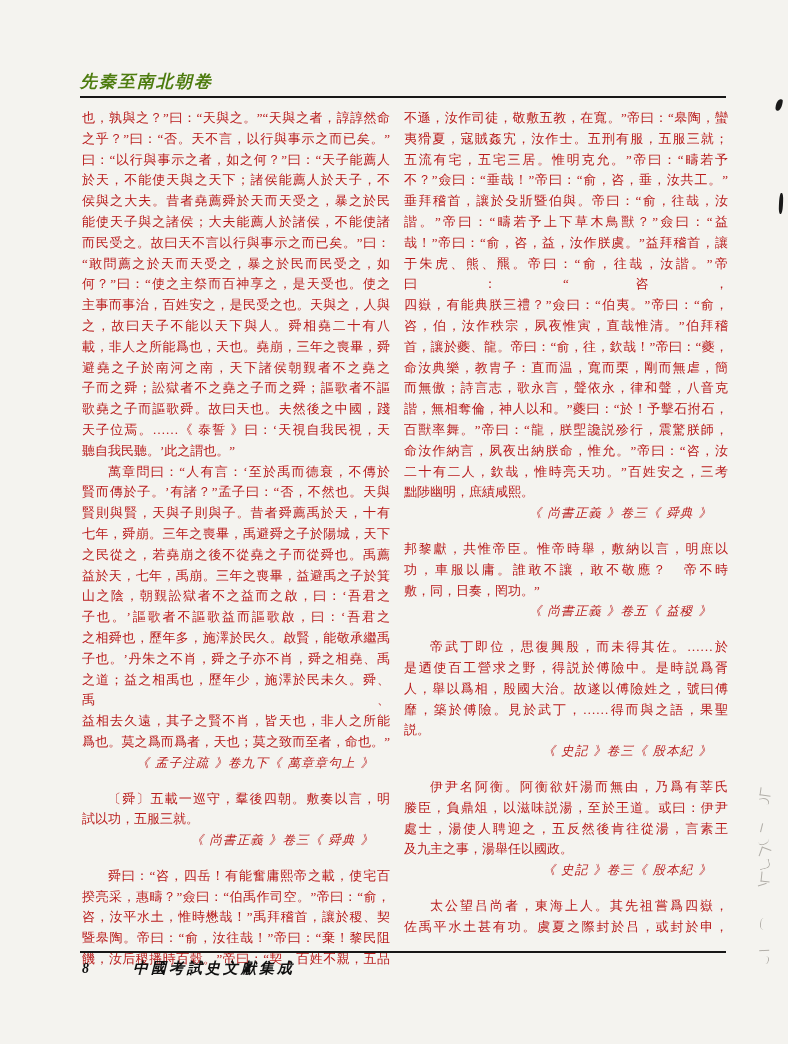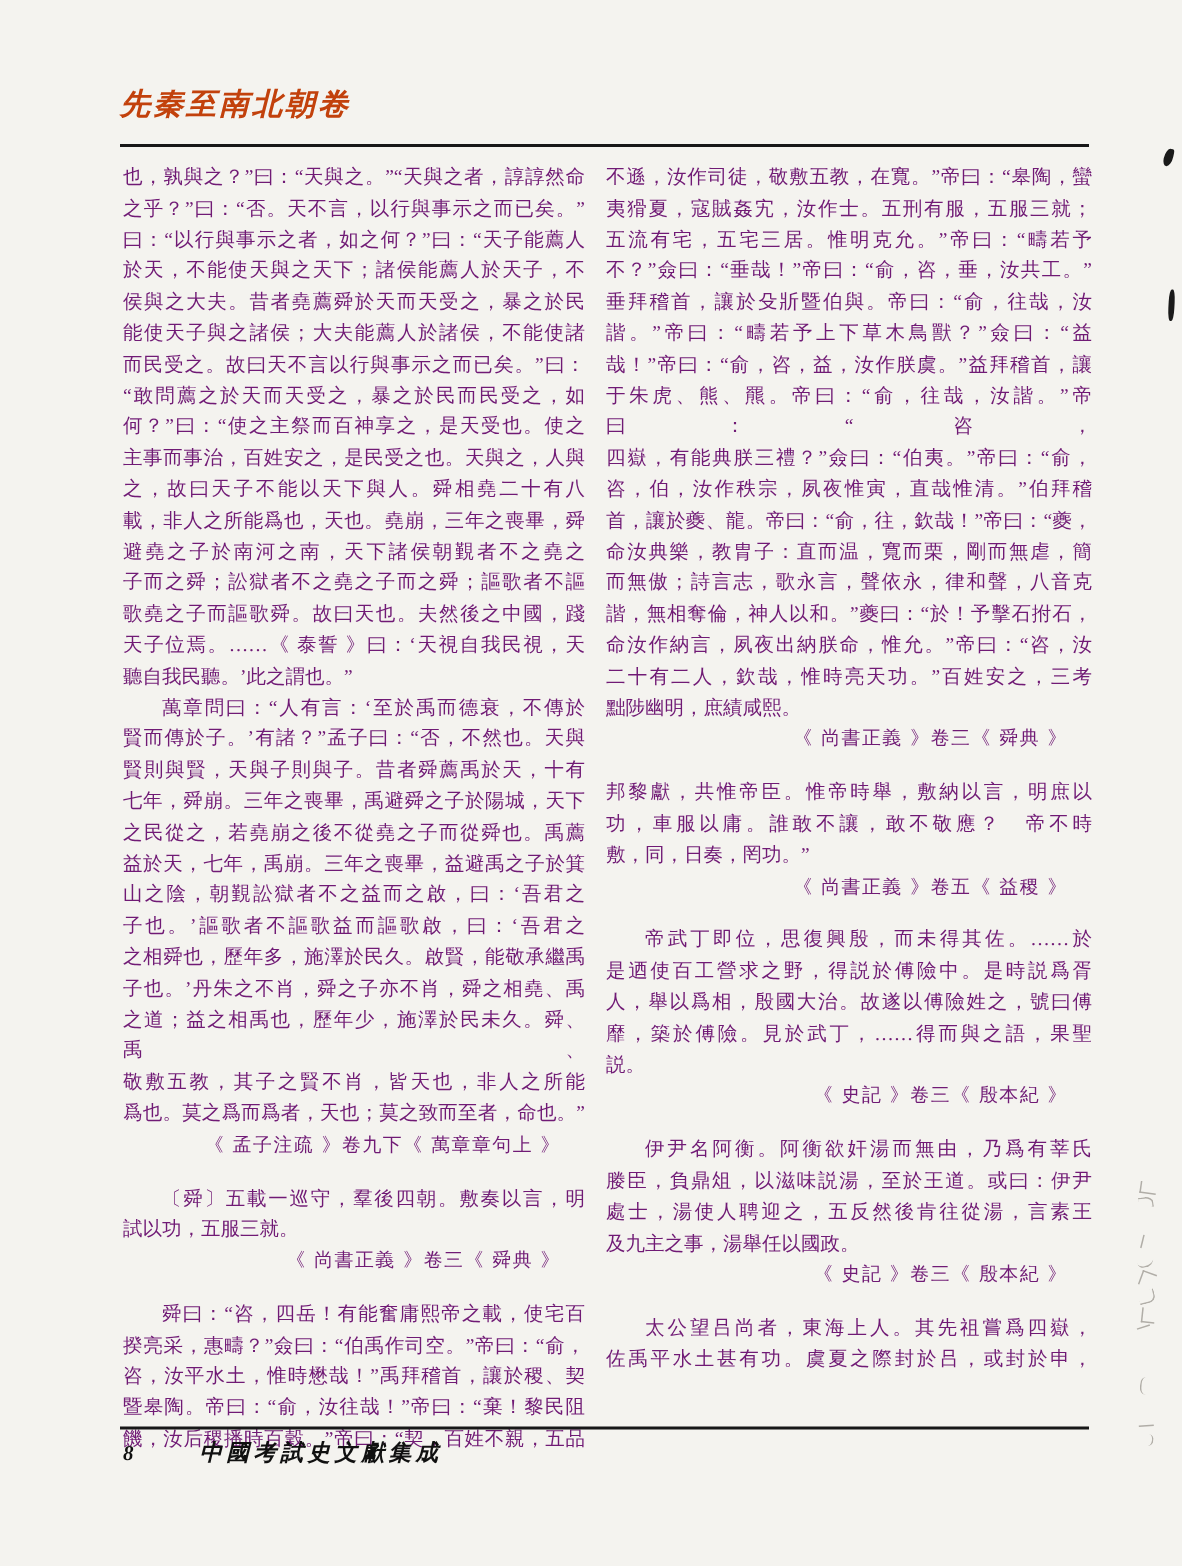--- a/index.html
+++ b/index.html
@@ -7,49 +7,50 @@
     width:788px;height:1044px;position:relative;
     background:#f4f3ef;
     font-family:"Liberation Serif","DejaVu Serif",serif;
     color:#141414;
     overflow:hidden;
   }
   .page{position:absolute;inset:0;}
 
   
   .header-title{
-    position:absolute;left:80px;top:56px;
-    font-size:20px;font-weight:bold;font-style:italic;
-    letter-spacing:2px;color:#c2410c;
+    position:absolute;left:80px;top:70px;
+    font-size:17px;font-weight:bold;font-style:italic;
+    letter-spacing:2px;color:#4d7c0f;
   }
   .rule{position:absolute;left:80px;width:646px;height:2px;background:#171717;}
   .rule-top{top:96px;}
   .rule-bottom{top:951px;height:1.6px;}
 
   
   .col{
     position:absolute;top:108px;
     font-size:13px;line-height:20.8px;
     text-align:justify;
-    color:#701a75;
+    color:#b91c1c;
   }
   .col-left{left:82px;width:308px;}
   .col-right{left:404px;width:324px;}
 
   .line{
     text-align:justify;
     text-align-last:justify;
     -moz-text-align-last:justify;
     white-space:normal;
     letter-spacing:0;
   }
   .line.short{text-align-last:left;}
   .line.indent{text-indent:2em;}
 
   .cite{
+    font-style:italic;
     font-family:"DejaVu Serif","Liberation Serif",serif;
     text-align:right;
     padding-right:16px;
     margin-bottom:15px;
     letter-spacing:1px;
     font-size:12.6px;
   }
 
   
   .footer{
@@ -114,21 +115,21 @@
         <div class="line">賢而傳於子。’有諸？”孟子曰：“否，不然也。天與</div>
         <div class="line">賢則與賢，天與子則與子。昔者舜薦禹於天，十有</div>
         <div class="line">七年，舜崩。三年之喪畢，禹避舜之子於陽城，天下</div>
         <div class="line">之民從之，若堯崩之後不從堯之子而從舜也。禹薦</div>
         <div class="line">益於天，七年，禹崩。三年之喪畢，益避禹之子於箕</div>
         <div class="line">山之陰，朝覲訟獄者不之益而之啟，曰：‘吾君之</div>
         <div class="line">子也。’謳歌者不謳歌益而謳歌啟，曰：‘吾君之</div>
         <div class="line">之相舜也，歷年多，施澤於民久。啟賢，能敬承繼禹</div>
         <div class="line">子也。’丹朱之不肖，舜之子亦不肖，舜之相堯、禹</div>
         <div class="line">之道；益之相禹也，歷年少，施澤於民未久。舜、禹、</div>
-        <div class="line">敬敷五教，其子之賢不肖，皆天也，非人之所能</div>
+        <div class="line">益相去久遠，其子之賢不肖，皆天也，非人之所能</div>
         <div class="line">爲也。莫之爲而爲者，天也；莫之致而至者，命也。”</div>
       </div>
       <div class="cite">《 孟子注疏 》卷九下《 萬章章句上 》</div>
       <div>
         <div class="line indent">〔舜〕五載一巡守，羣後四朝。敷奏以言，明</div>
         <div class="line short">試以功，五服三就。</div>
       </div>
       <div class="cite">《 尚書正義 》卷三《 舜典 》</div>
       <div>
         <div class="line indent">舜曰：“咨，四岳！有能奮庸熙帝之載，使宅百</div>
@@ -147,20 +148,21 @@
         <div class="line">垂拜稽首，讓於殳斨暨伯與。帝曰：“俞，往哉，汝</div>
         <div class="line">諧。”帝曰：“疇若予上下草木鳥獸？”僉曰：“益</div>
         <div class="line">哉！”帝曰：“俞，咨，益，汝作朕虞。”益拜稽首，讓</div>
         <div class="line">于朱虎、熊、羆。帝曰：“俞，往哉，汝諧。”帝曰：“咨，</div>
         <div class="line">四嶽，有能典朕三禮？”僉曰：“伯夷。”帝曰：“俞，</div>
         <div class="line">咨，伯，汝作秩宗，夙夜惟寅，直哉惟清。”伯拜稽</div>
         <div class="line">首，讓於夔、龍。帝曰：“俞，往，欽哉！”帝曰：“夔，</div>
         <div class="line">命汝典樂，教胄子：直而温，寬而栗，剛而無虐，簡</div>
         <div class="line">而無傲；詩言志，歌永言，聲依永，律和聲，八音克</div>
         <div class="line">諧，無相奪倫，神人以和。”夔曰：“於！予擊石拊石，</div>
+        <div class="line">百獸率舞。”帝曰：“龍，朕堲讒説殄行，震驚朕師，</div>
         <div class="line">命汝作納言，夙夜出納朕命，惟允。”帝曰：“咨，汝</div>
         <div class="line">二十有二人，欽哉，惟時亮天功。”百姓安之，三考</div>
         <div class="line short">黜陟幽明，庶績咸熙。</div>
       </div>
       <div class="cite">《 尚書正義 》卷三《 舜典 》</div>
       <div>
         <div class="line">邦黎獻，共惟帝臣。惟帝時舉，敷納以言，明庶以</div>
         <div class="line">功，車服以庸。誰敢不讓，敢不敬應？　帝不時</div>
         <div class="line short">敷，同，日奏，罔功。”</div>
       </div>

